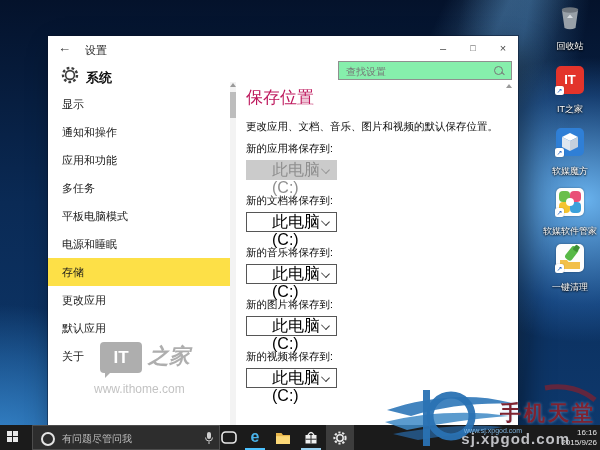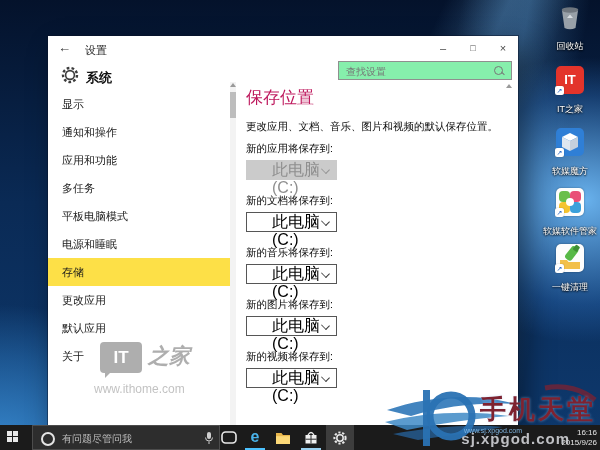--- a/index.html
+++ b/index.html
@@ -76,21 +76,21 @@
     font-size:10px;color:#c9c9c9;font-family:"Liberation Sans","DejaVu Sans",sans-serif;}
   .tsearch input::placeholder{color:#bdbdbd;}
   .tmic{position:absolute;right:5px;top:5px;}
   .tb-ic{position:absolute;top:0;width:26px;height:25px;text-align:center;}
   .tb-ic .under{position:absolute;left:3px;bottom:0;width:20px;height:2px;background:#4cc2ff;}
   .tb-ic.active{background:#3d3d3d;}
   .edge-e{font-size:16px;font-weight:bold;color:#4ab3ea;line-height:24px;}
   .clock{position:absolute;right:3px;top:3px;text-align:right;color:#e6e6e6;font-size:8px;line-height:9.5px;}
   
   .wm-out{position:absolute;right:0;bottom:0;width:215px;height:66px;pointer-events:none;}
-  .wm-brand{position:absolute;right:4px;bottom:23px;font-size:26px;font-weight:bold;color:#7e2230;letter-spacing:3px;
+  .wm-brand{position:absolute;right:4px;bottom:23px;font-size:21px;font-weight:bold;color:#7e2230;letter-spacing:3px;
     text-shadow:0 0 3px rgba(170,210,250,.55);}
   .wm-url-sm{position:absolute;right:78px;bottom:16px;font-size:7px;color:#7fb3dd;}
   .wm-url-lg{position:absolute;right:30px;bottom:3px;font-size:15px;font-weight:bold;color:rgba(205,206,210,.92);letter-spacing:1px;margin-left:26px;}
 </style>
 </head>
 <body>
 
 <div class="stage">
   <div class="wallpaper"></div>
 

